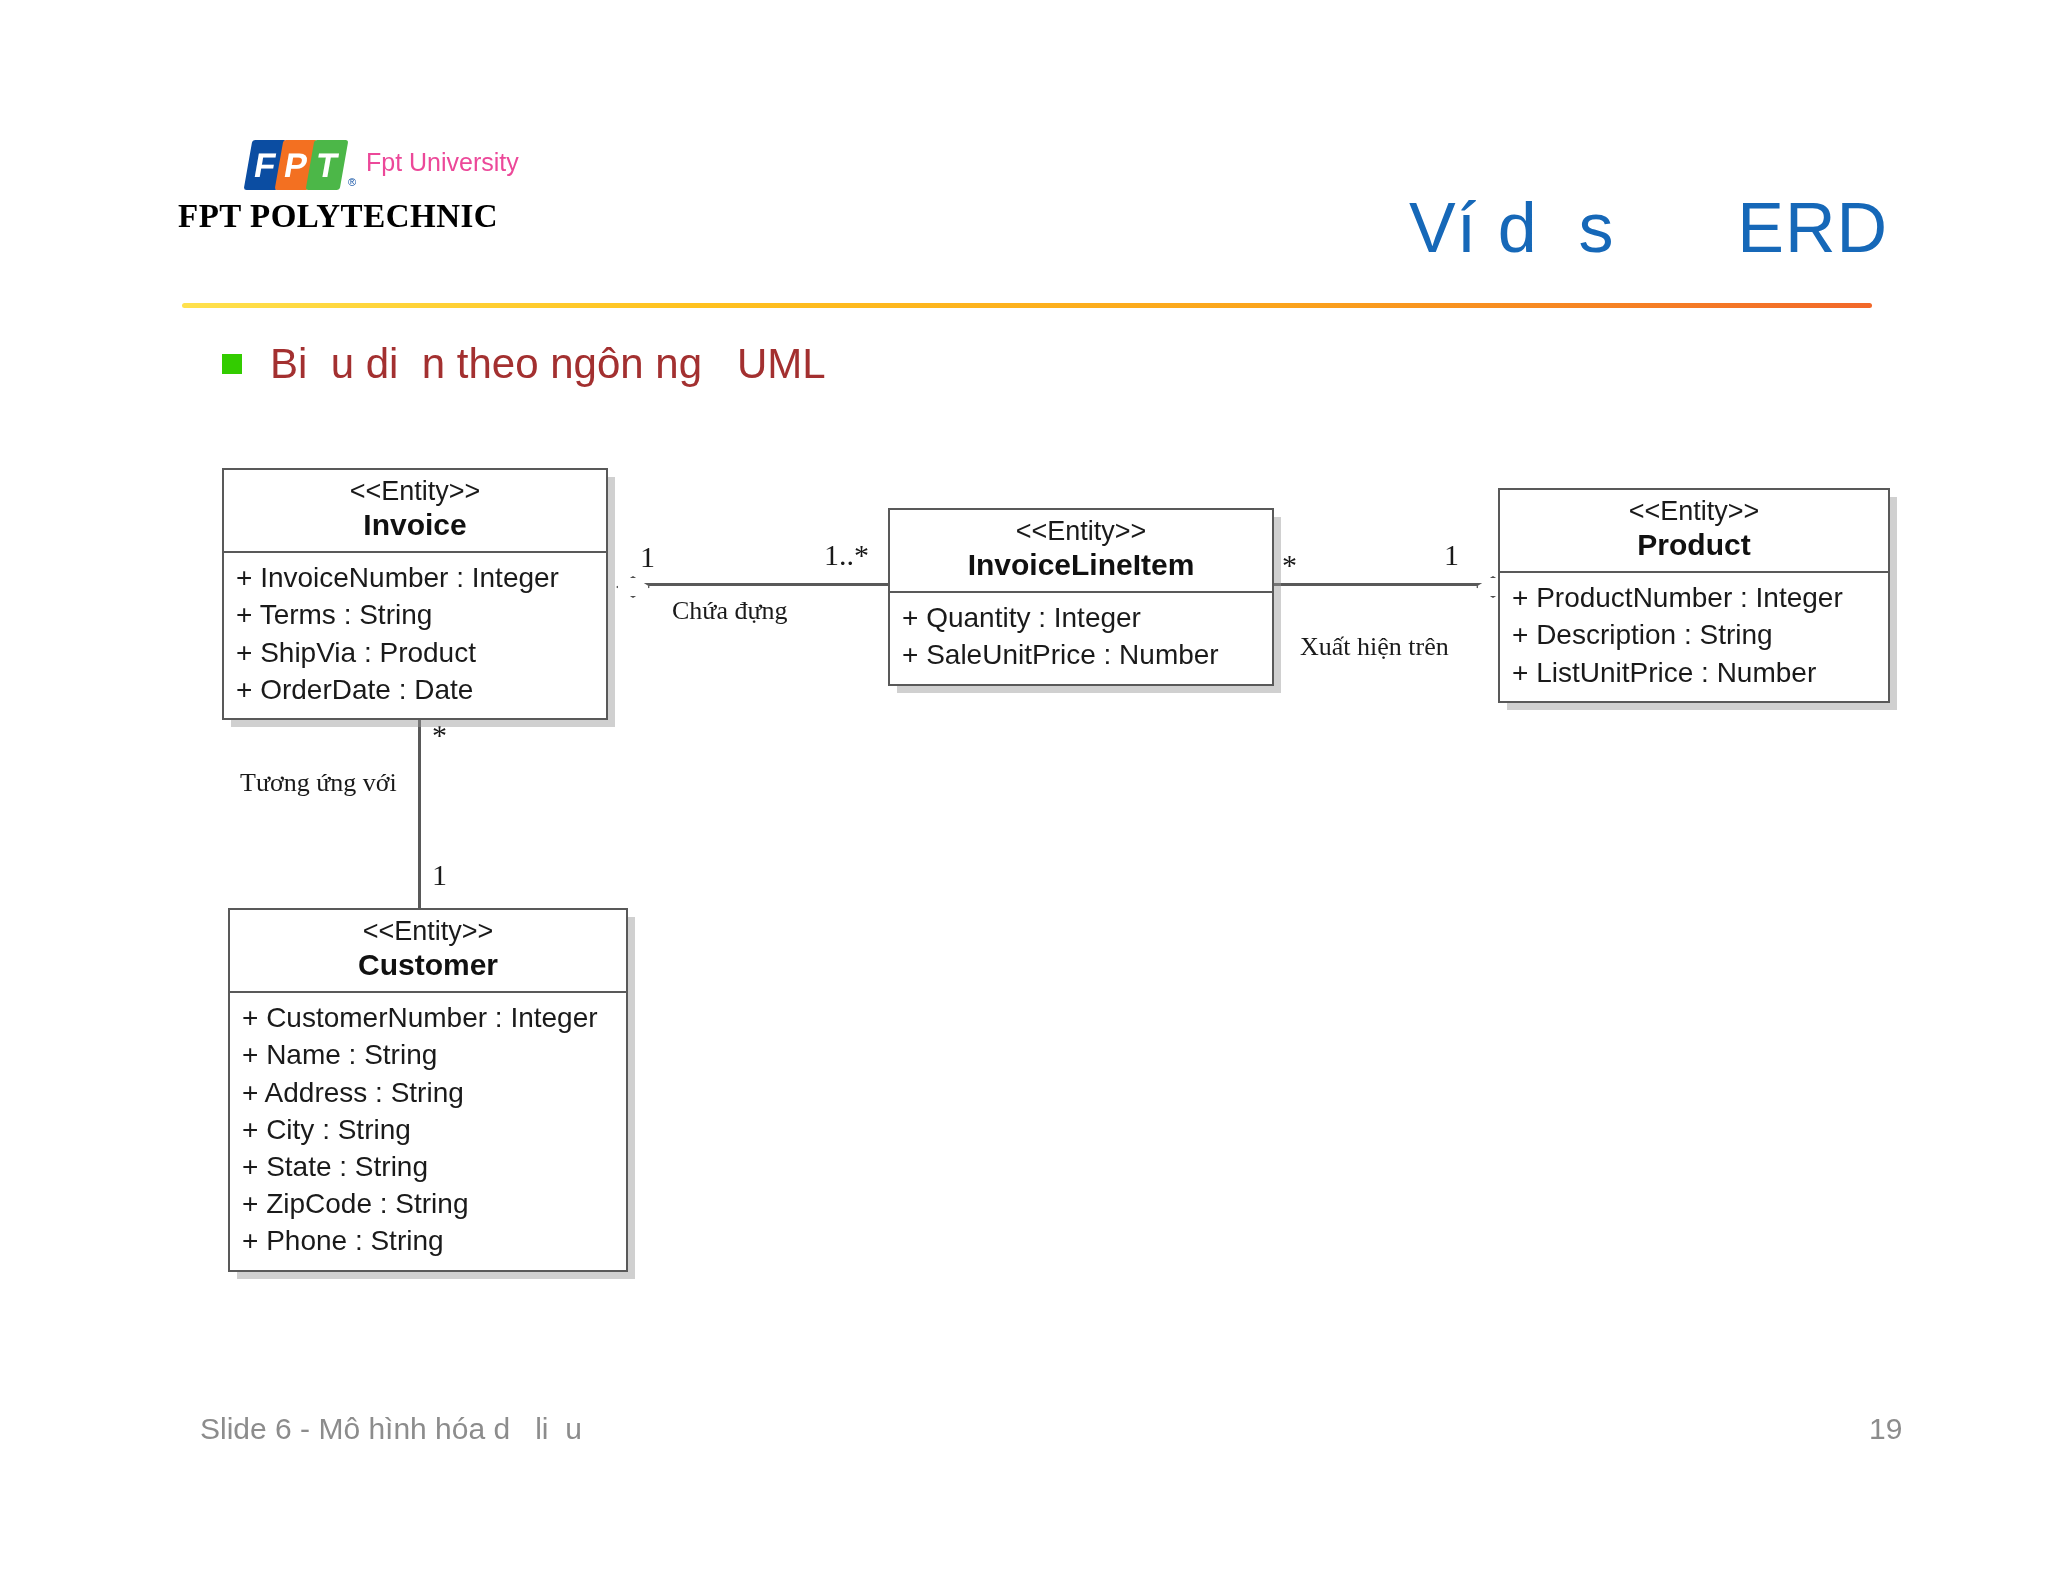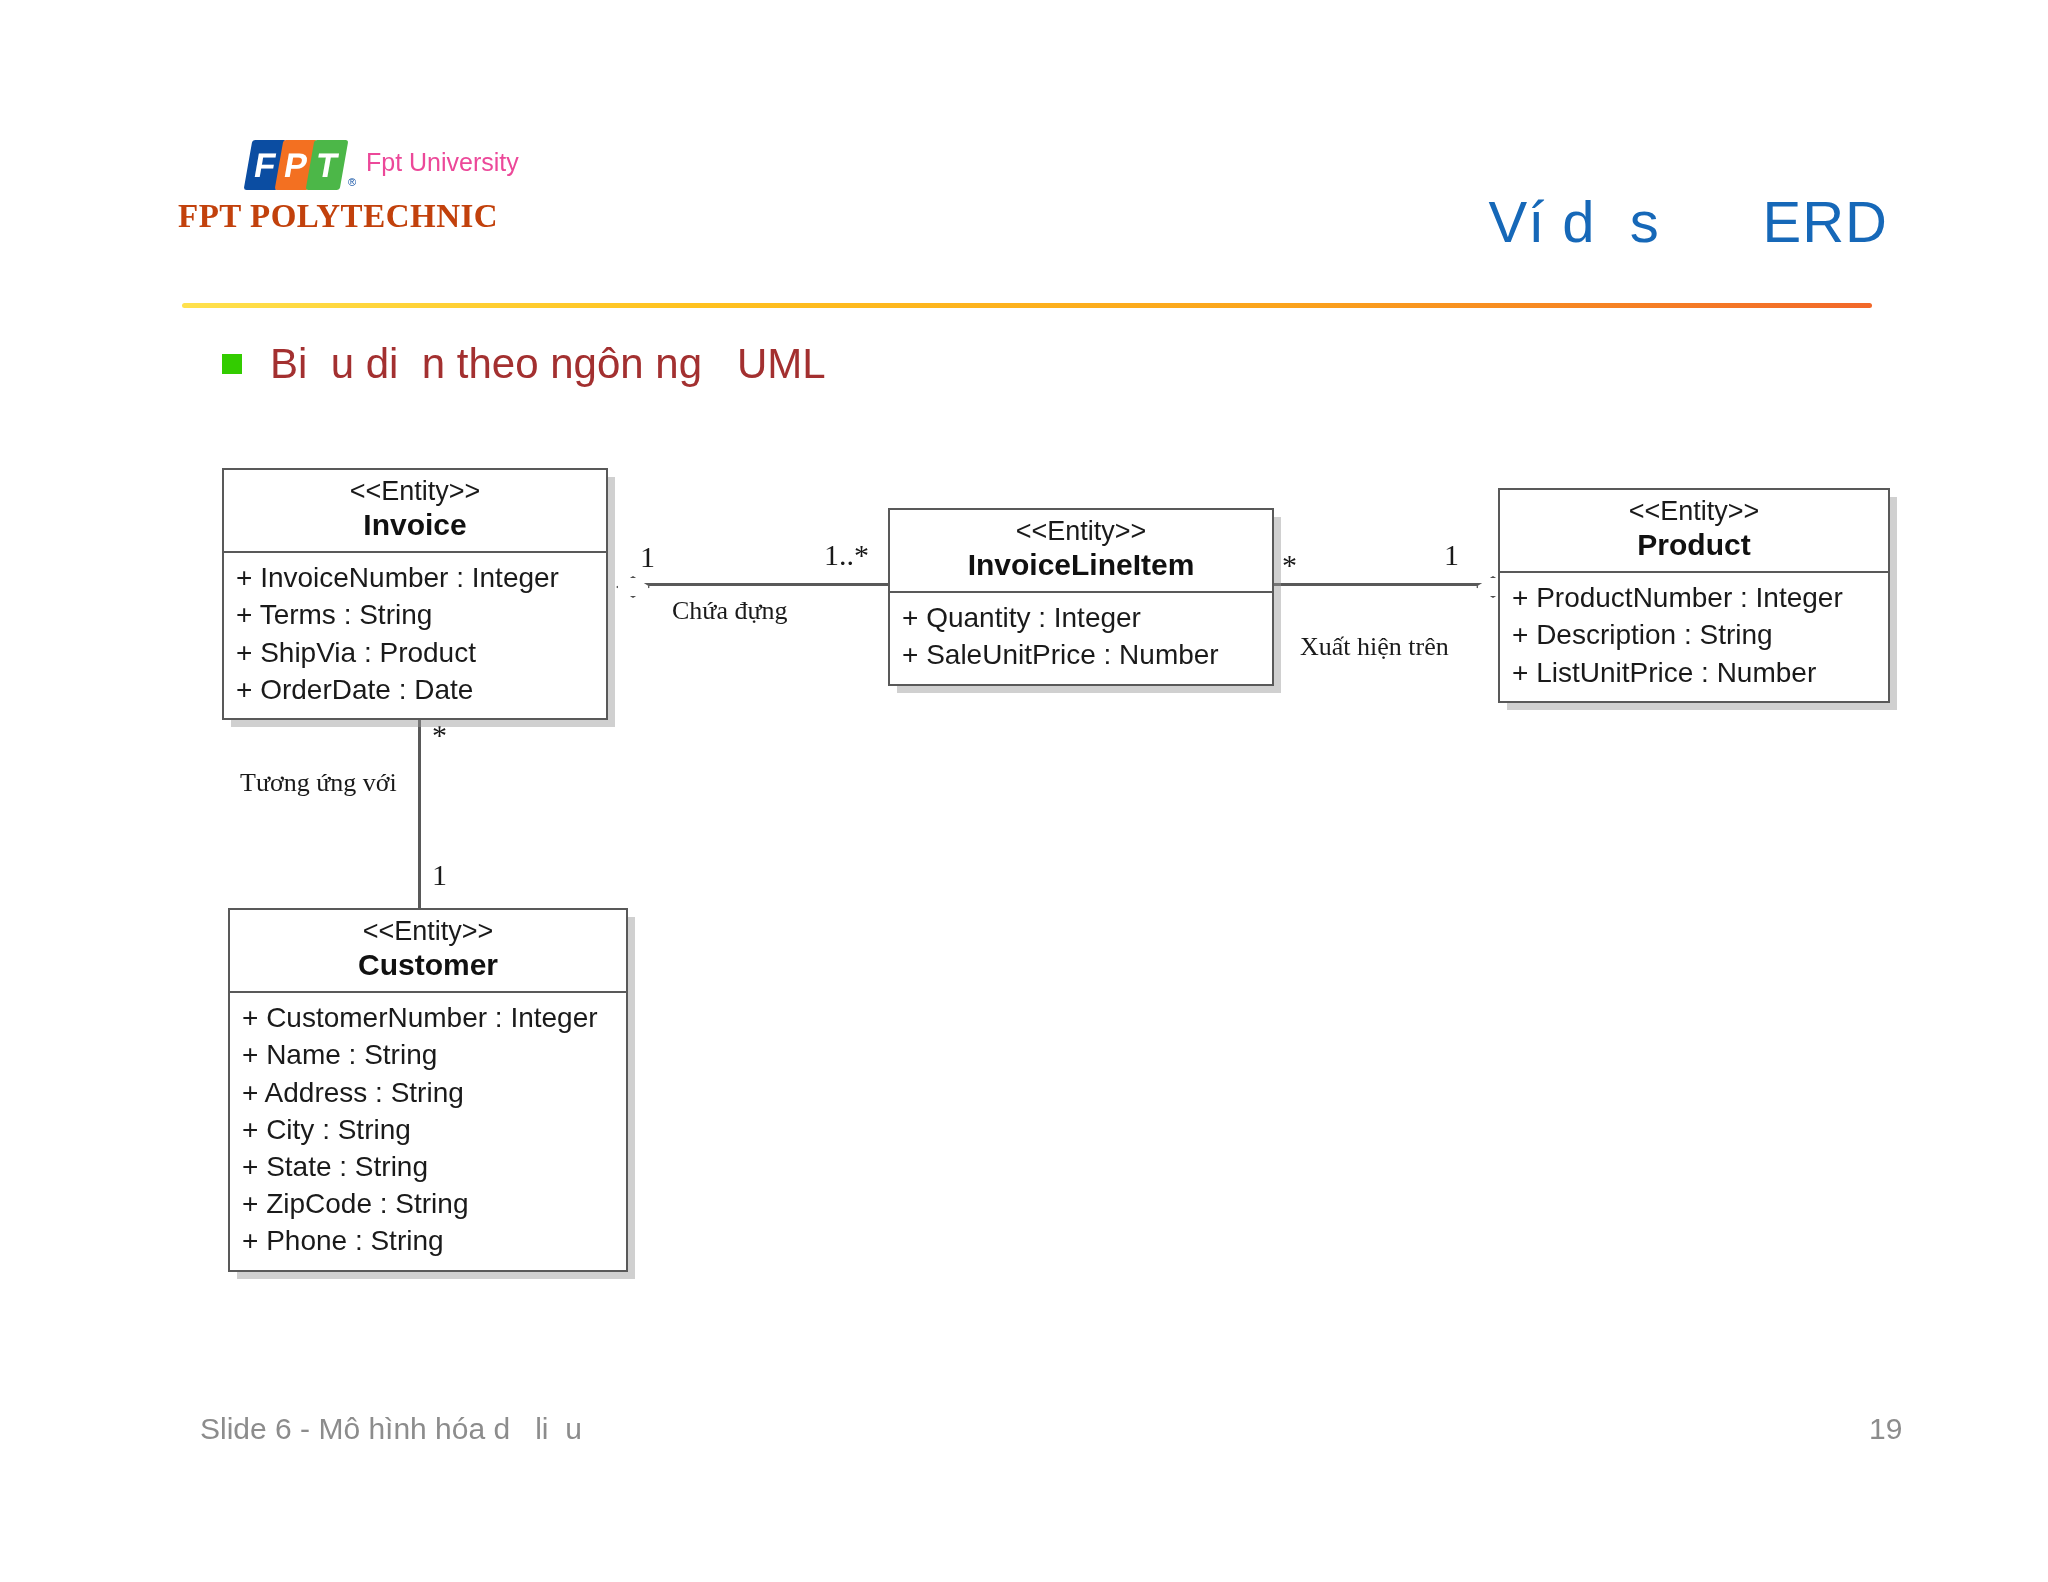--- a/index.html
+++ b/index.html
@@ -62,31 +62,31 @@
     color: #ec4899;
     font-family: "Liberation Sans", sans-serif;
     white-space: nowrap;
   }
   #fpt-polytechnic {
     position: absolute;
     left: 0px;
     top: 58px;
     font-size: 33px;
     font-weight: bold;
-    color: #c2410c;
+    color: #000000;
     letter-spacing: 0.5px;
     font-family: "Liberation Serif", serif;
     white-space: nowrap;
   }
 
   #slide-title {
     position: absolute;
     right: 160px;
     top: 188px;
-    font-size: 58px;
+    font-size: 70px;
     color: #1668b8;
     font-family: "Liberation Sans", sans-serif;
     white-space: pre;
     letter-spacing: 1px;
   }
 
   #title-rule {
     position: absolute;
     left: 182px;
     top: 303px;

